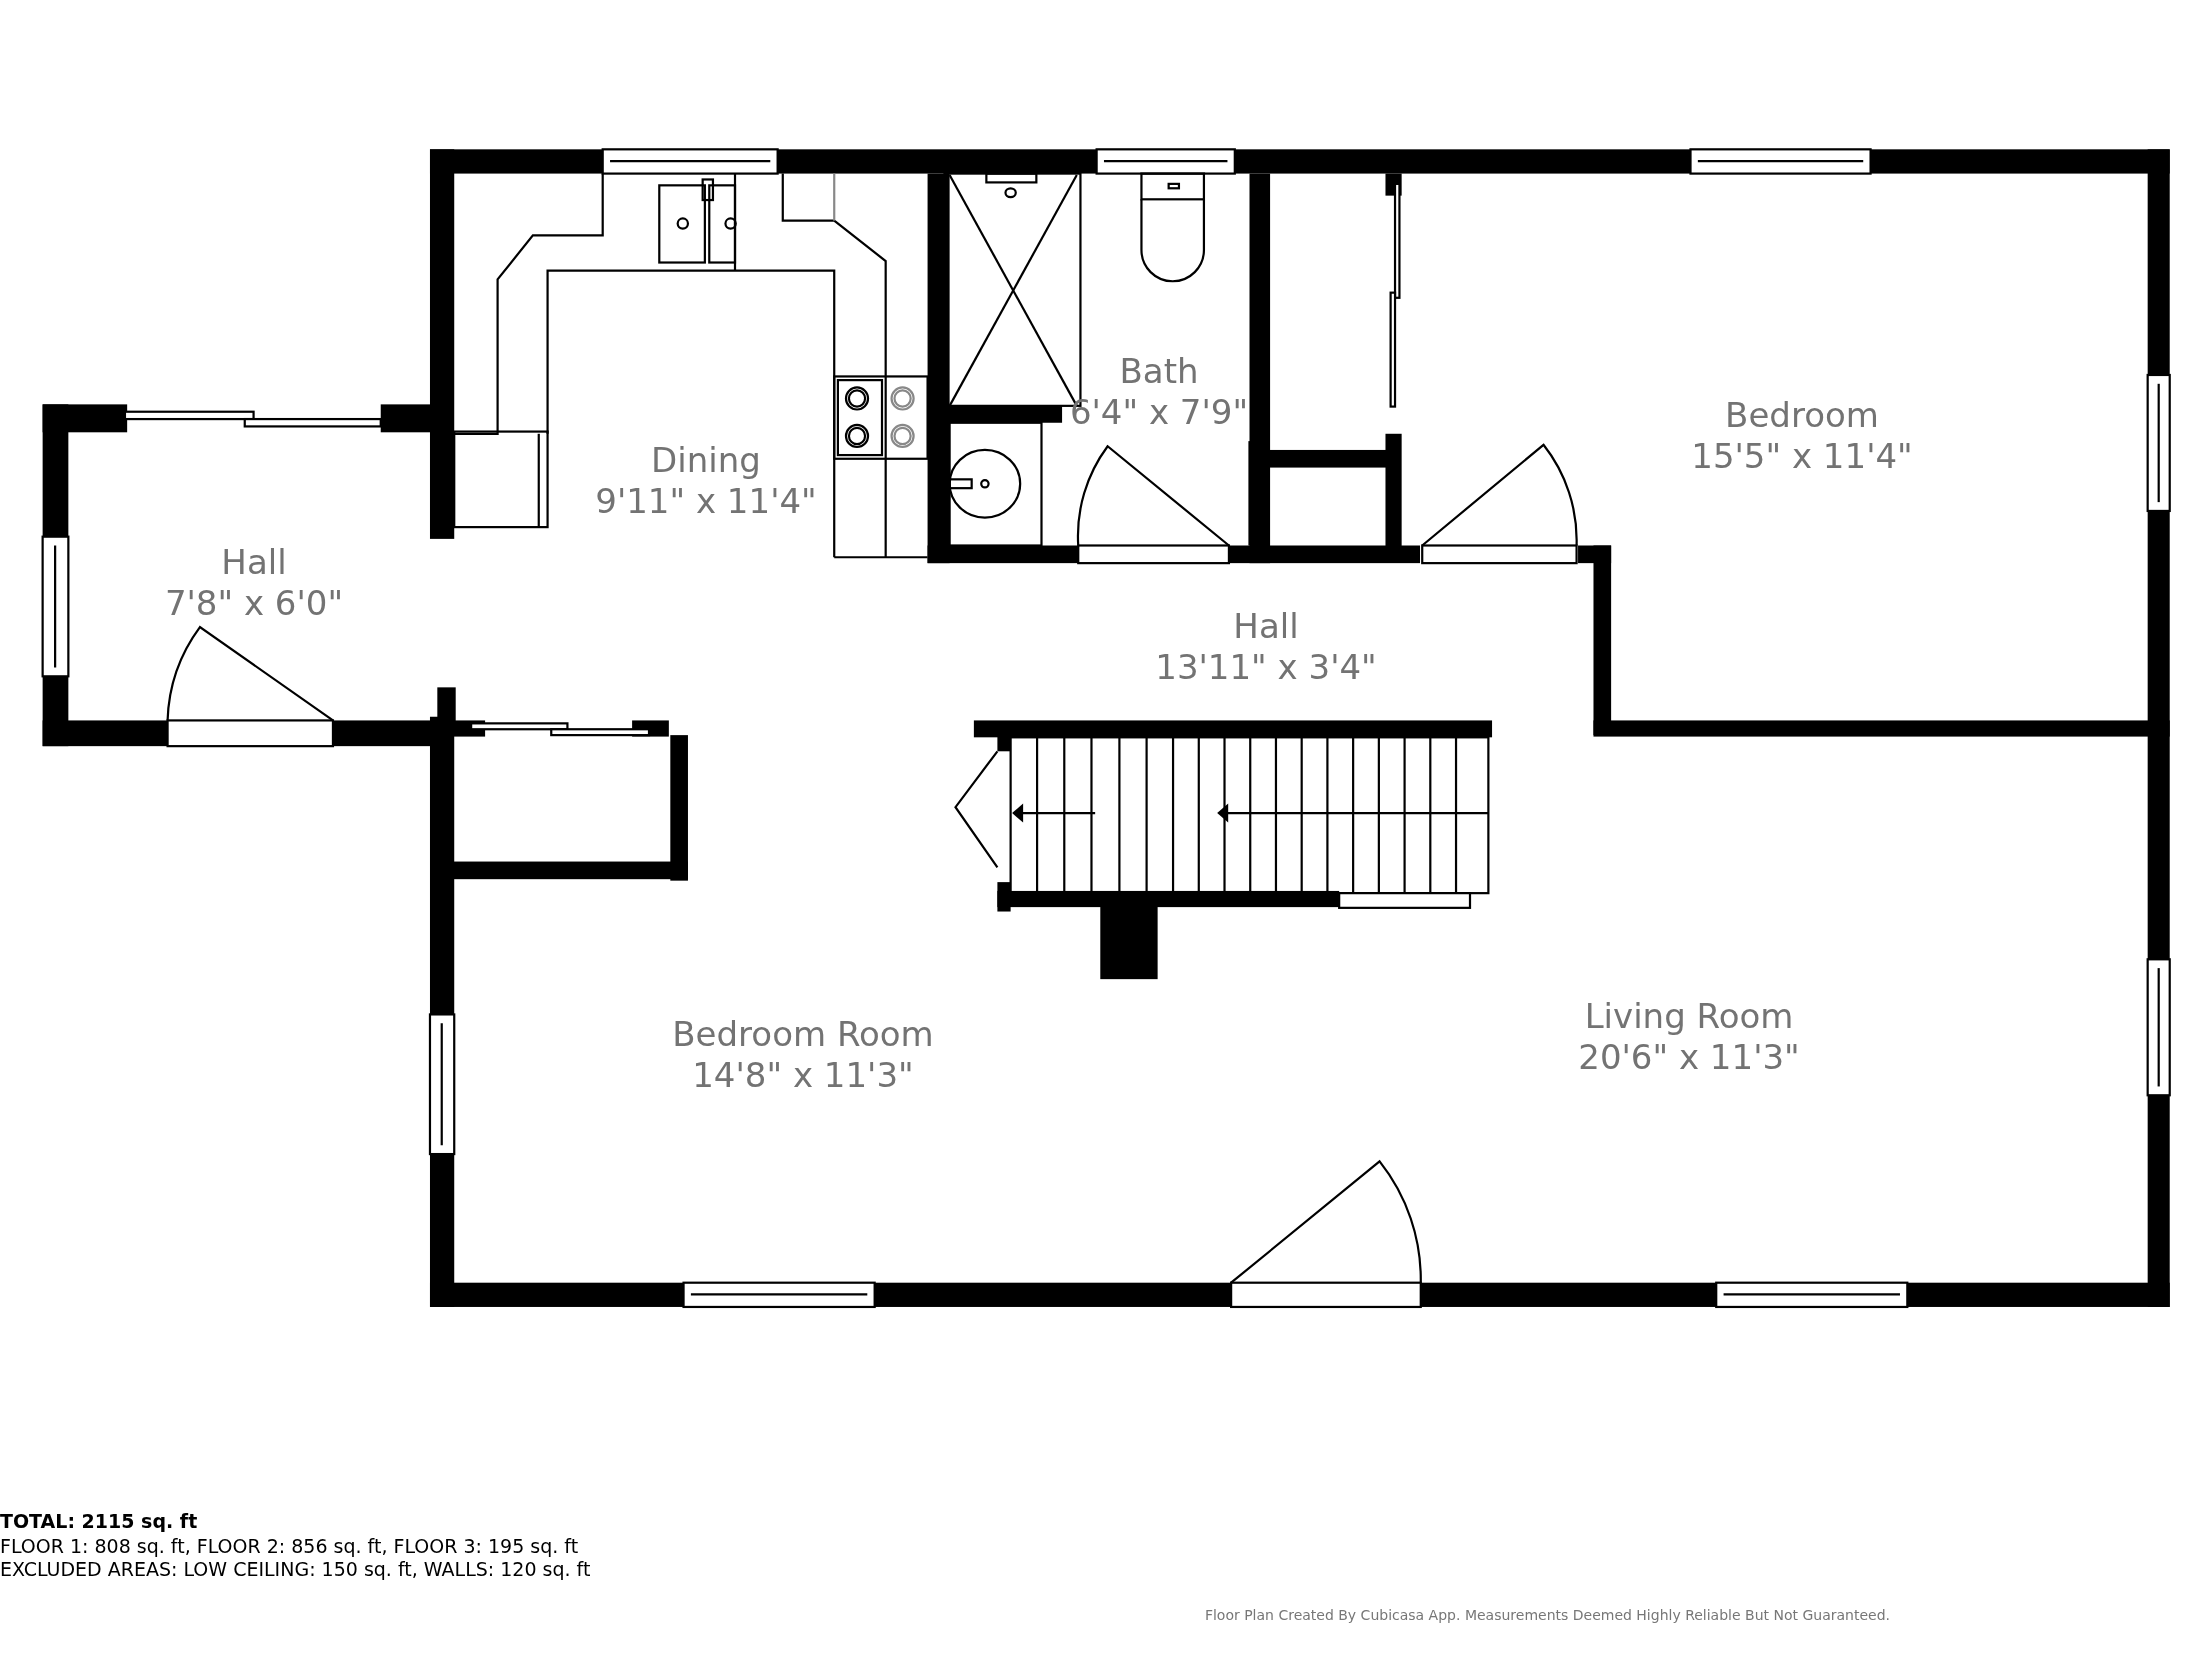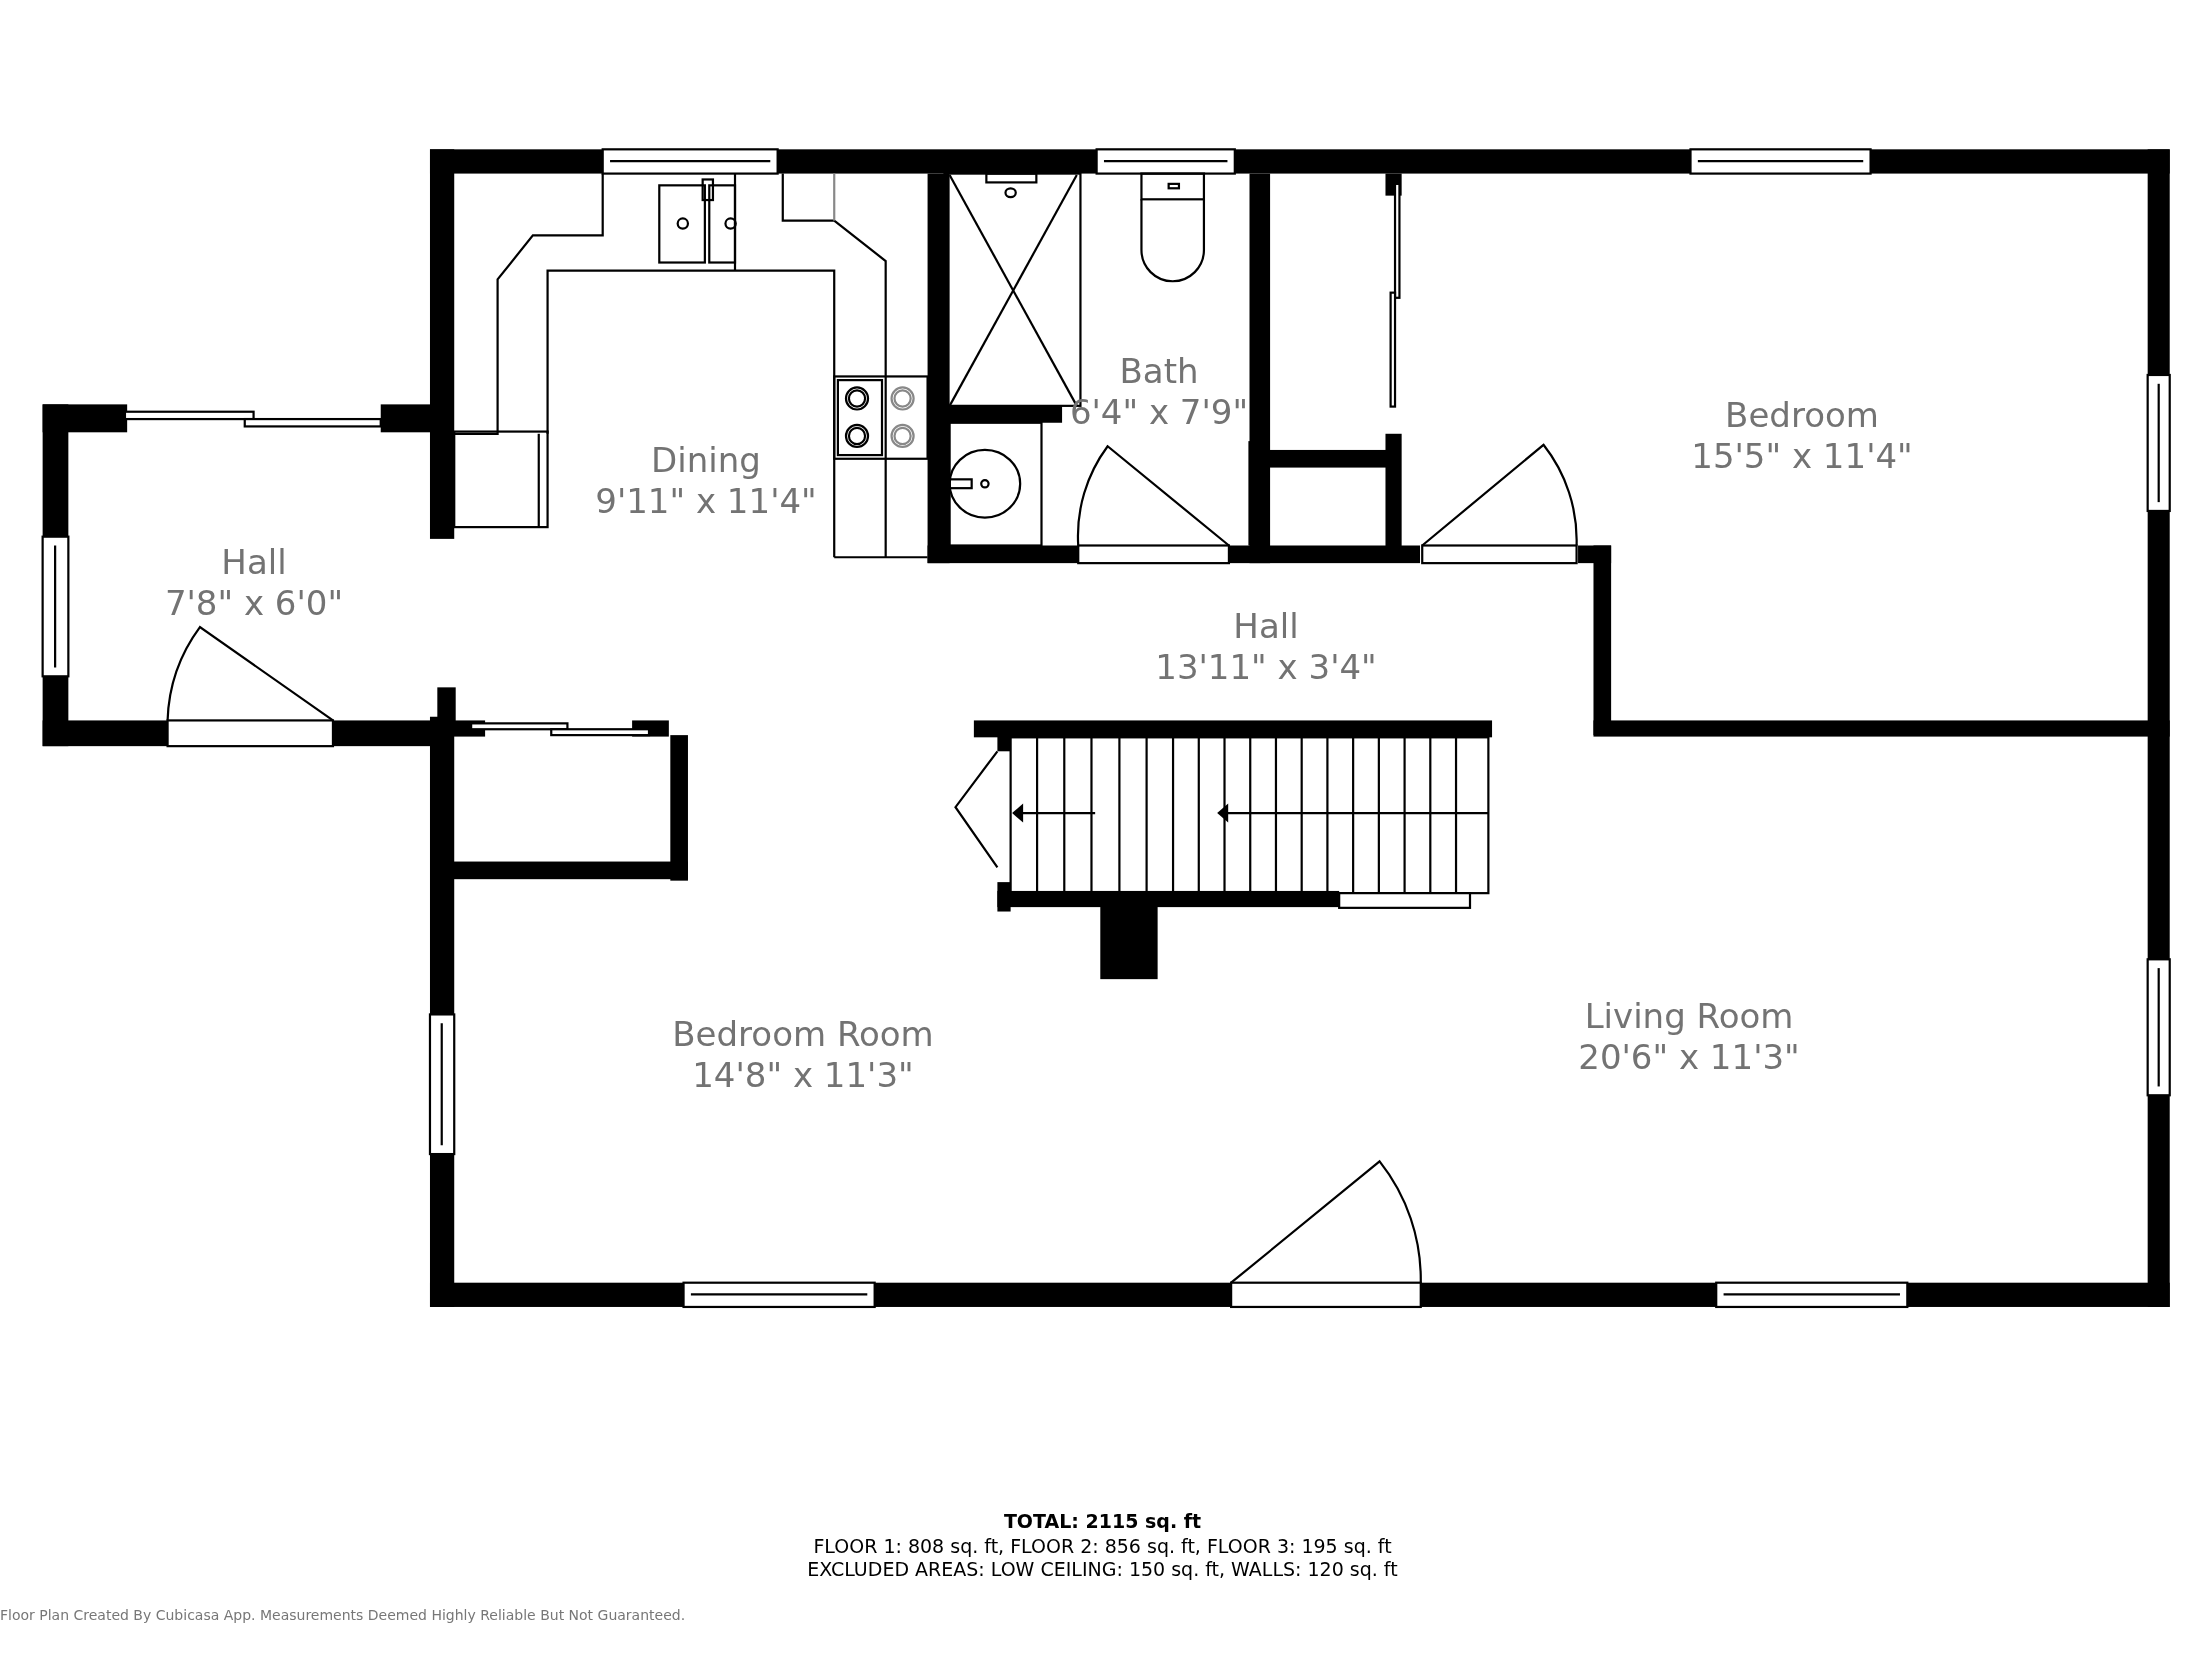--- a/index.html
+++ b/index.html
@@ -5,22 +5,22 @@
     html, body { margin: 0; padding: 0; background: #ffffff; }
     body { width: 2205px; height: 1654px; position: relative; overflow: hidden; font-family: "DejaVu Sans", sans-serif; }
     #plan { position: absolute; left: 0; top: 0; width: 2205px; height: 1654px; }
     .wall { fill: #000; }
     .win { fill: #fff; stroke: #000; stroke-width: 3; }
     .thin { fill: none; stroke: #000; stroke-width: 3; }
     .thin-w { fill: #fff; stroke: #000; stroke-width: 3; }
     .grey { fill: none; stroke: #888; stroke-width: 3; }
     .room-label { position: absolute; text-align: center; color: #737373; font-family: "DejaVu Sans", sans-serif; font-size: 34px; line-height: 41px; white-space: nowrap; transform: translateX(-50%); }
     .room-label span { display: block; }
-    .footer-line { position: absolute; left: 0; width: 2205px; text-align: center; font-size: 19px; line-height: 22px; }
-    .disclaimer { position: absolute; left: 0; width: 1890px; text-align: left; font-size: 14px; color: #777; }
+    .footer-line { position: absolute; left: 0; width: 2205px; font-size: 19px; line-height: 22px; }
+    .disclaimer { position: absolute; left: 0; width: 1890px; text-align: right; font-size: 14px; color: #777; }
   </style>
 </head>
 <body>
 
 <svg id="plan" viewBox="0 0 3000 2250" xmlns="http://www.w3.org/2000/svg">
 
   <g>
 
     <rect class="wall" x="585" y="203" width="2367" height="33"></rect>
 

